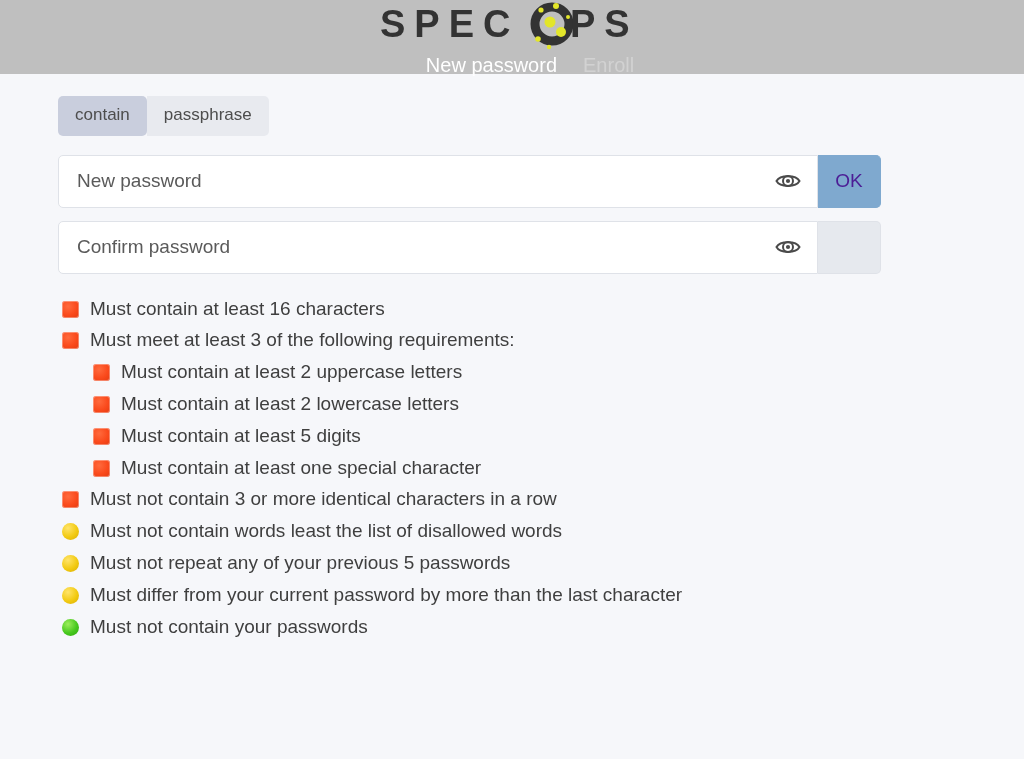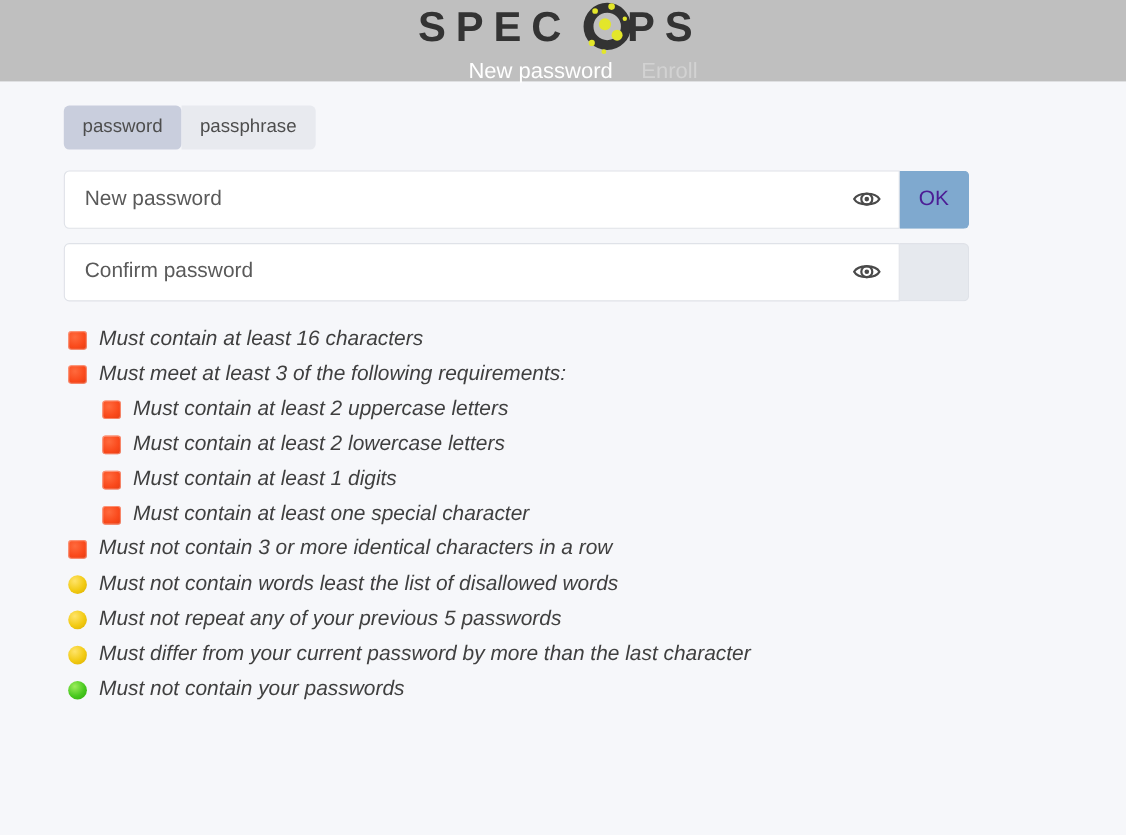--- a/index.html
+++ b/index.html
@@ -154,21 +154,20 @@
     list-style: none;
     padding: 0;
     margin-left: 4px;
   }
   .req {
     display: flex;
     align-items: center;
     margin-bottom: 9px;
     font-size: 19px;
     color: #3f3f3f;
-    font-style: italic;
   }
   .req.sub {
     margin-left: 31px;
   }
   .req-label {
     line-height: 1.2;
     white-space: nowrap;
   }
 
   .ind {
@@ -211,21 +210,21 @@
   </div>
   <div class="nav">
     <a class="nav-link" href="#">New password</a>
     <a class="nav-link dim" href="#">Enroll</a>
   </div>
 </div>
 
 <div class="main">
 
   <div class="tabs">
-    <button class="tab active">password</button>
+    <button class="tab active">contain</button>
     <button class="tab">passphrase</button>
   </div>
 
   <div class="field-row">
     <div class="input-wrap">
       <input type="text" placeholder="New password" style="">
       <button class="eye-btn">
         <svg width="26" height="20" viewBox="0 0 26 20">
           <path d="M1.5 10 C5 3.5, 21 3.5, 24.5 10 C21 16.5, 5 16.5, 1.5 10 Z" fill="none" stroke="#4a4a4a" stroke-width="2"></path>
           <circle cx="13" cy="10" r="5" fill="none" stroke="#4a4a4a" stroke-width="2"></circle>
@@ -262,21 +261,21 @@
     <li class="req sub">
       <span class="ind ind-fail"></span>
       <span class="req-label">Must contain at least 2 uppercase letters</span>
     </li>
     <li class="req sub">
       <span class="ind ind-fail"></span>
       <span class="req-label">Must contain at least 2 lowercase letters</span>
     </li>
     <li class="req sub">
       <span class="ind ind-fail"></span>
-      <span class="req-label">Must contain at least 1 digits</span>
+      <span class="req-label">Must contain at least 5 digits</span>
     </li>
     <li class="req sub">
       <span class="ind ind-fail"></span>
       <span class="req-label">Must contain at least one special character</span>
     </li>
     <li class="req">
       <span class="ind ind-fail"></span>
       <span class="req-label">Must not contain 3 or more identical characters in a row</span>
     </li>
     <li class="req">

